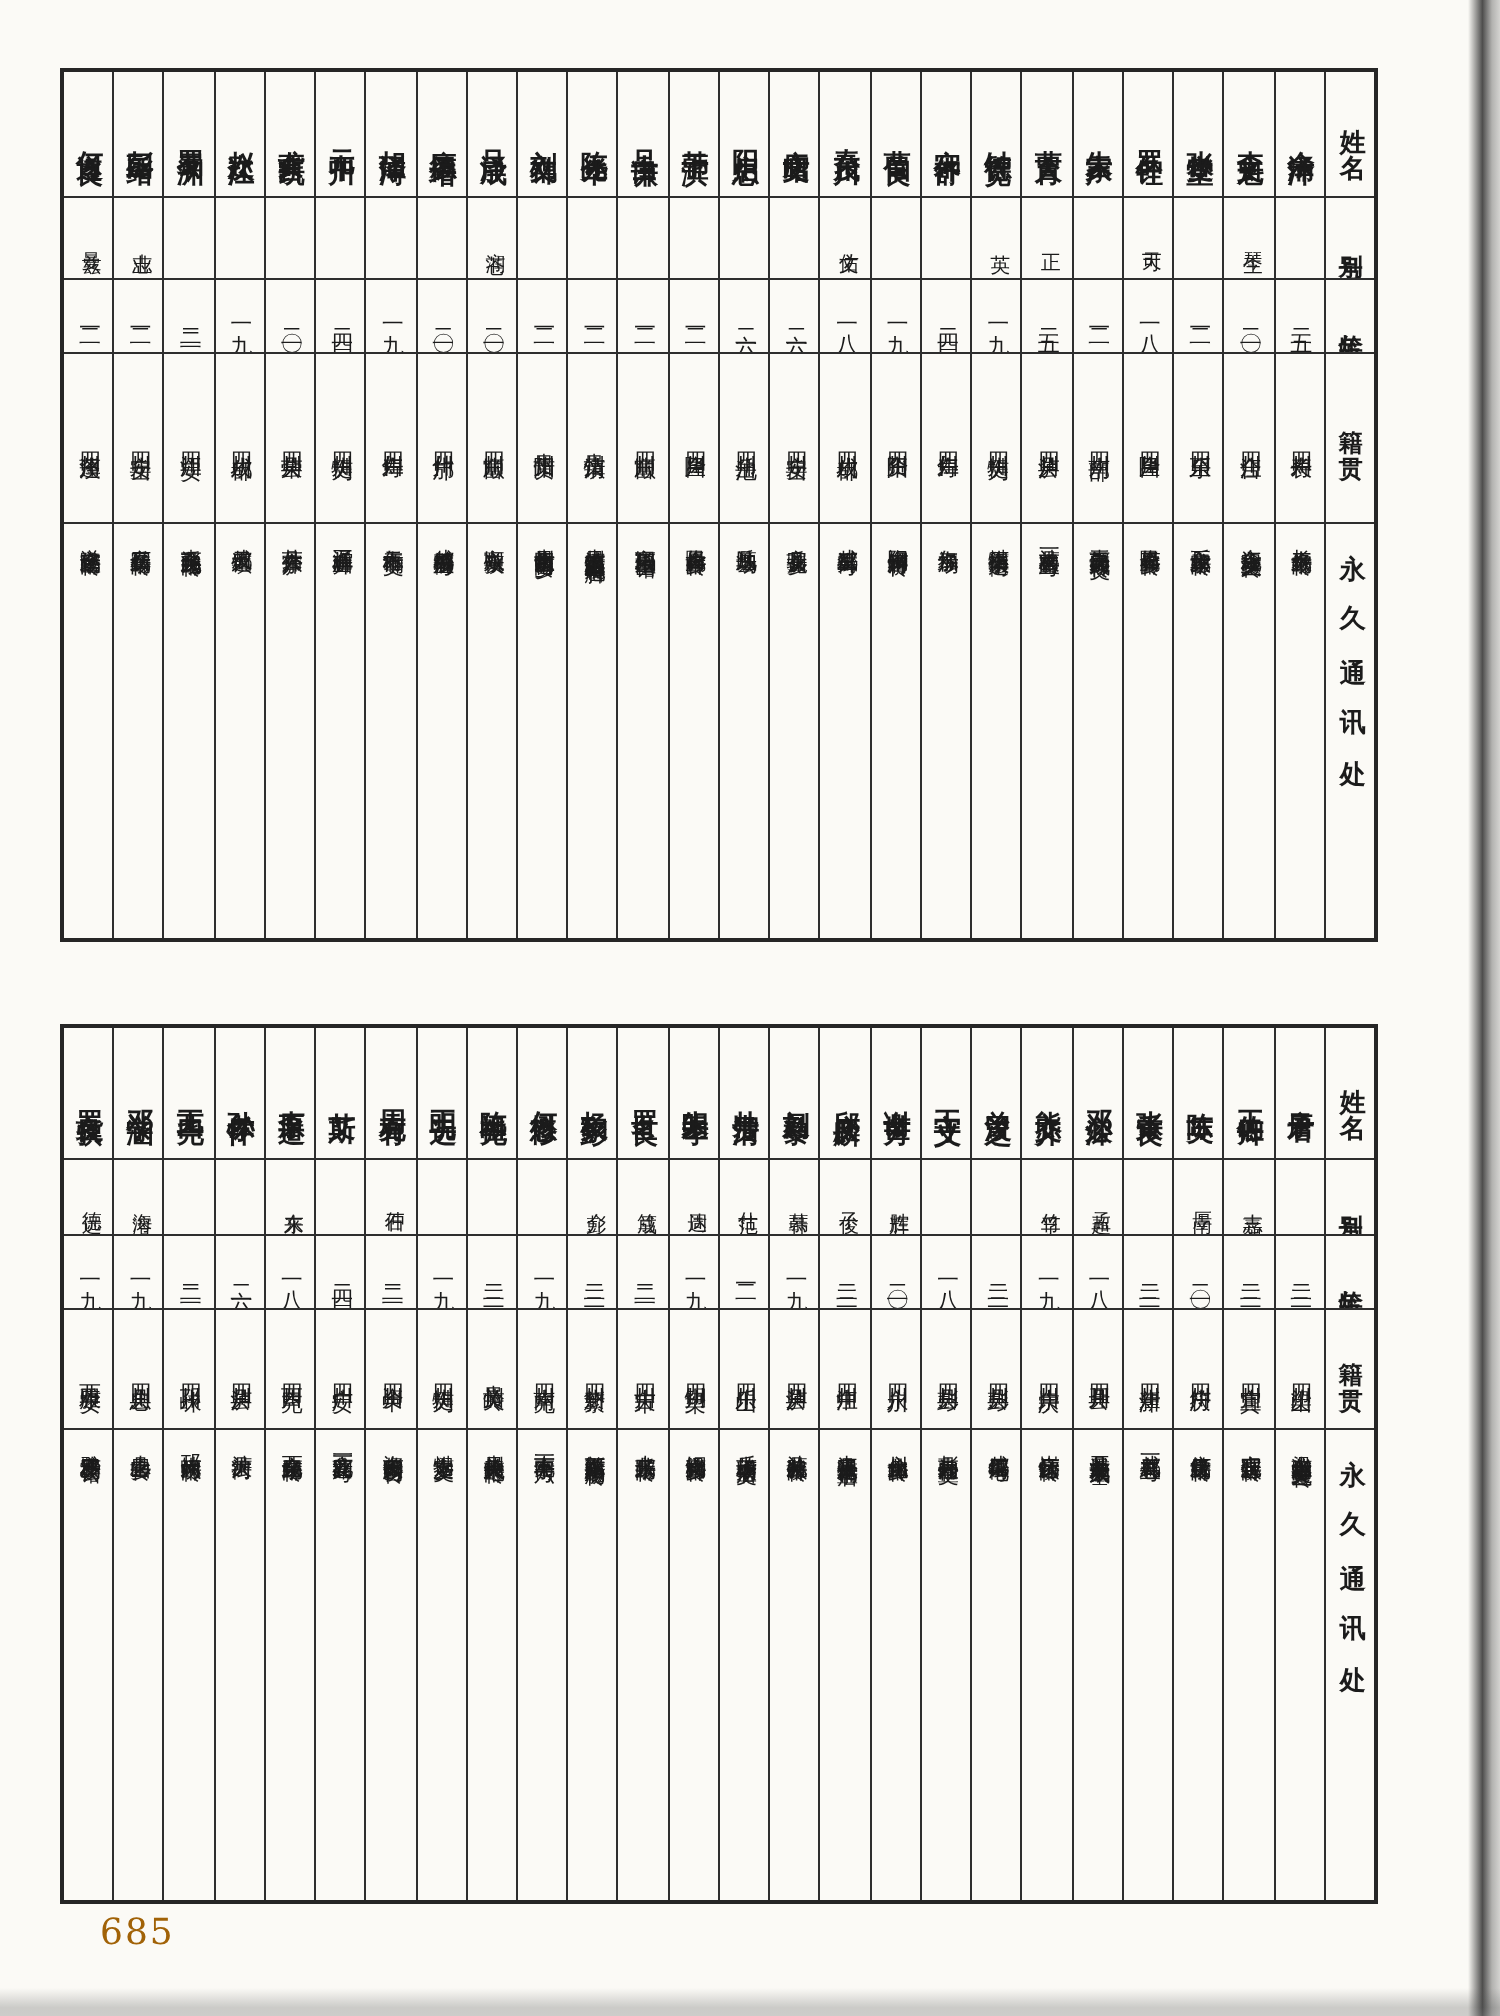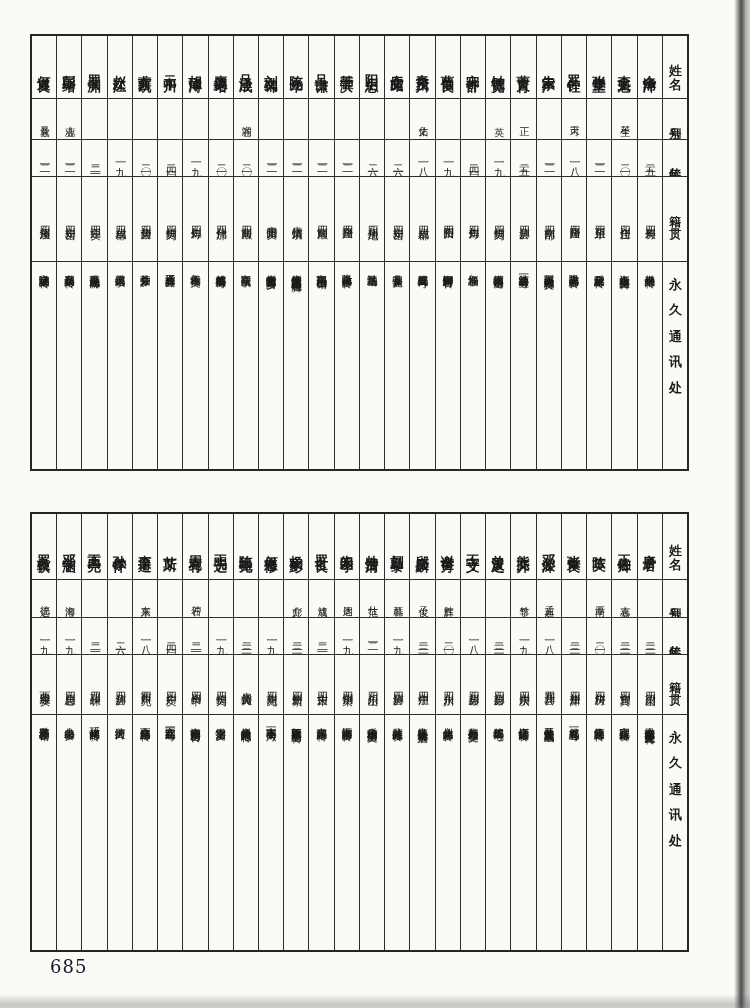--- a/index.html
+++ b/index.html
@@ -36,21 +36,21 @@
   .s-alias{font-size:10px;letter-spacing:1px;}
   .s-age{font-size:11px;letter-spacing:2px;}
   .s-origin{font-size:11px;letter-spacing:1px;}
   .s-addr{font-size:10.5px;letter-spacing:.5px;}
   .hs-name{font-size:13px;font-weight:bold;letter-spacing:13px;}
   .hs-alias{font-size:12px;font-weight:bold;letter-spacing:1px;}
   .hs-age{font-size:12px;font-weight:bold;letter-spacing:1px;}
   .hs-origin{font-size:12px;font-weight:bold;letter-spacing:13px;}
   .hs-addr{font-size:13px;font-weight:bold;letter-spacing:26px;}
   .page-number{
-    position:absolute;left:50px;top:956px;font-size:18px;color:#0f172a;
+    position:absolute;left:50px;top:956px;font-size:18px;color:#a16207;
     font-family:"DejaVu Serif","Liberation Serif",serif;letter-spacing:1px;
   }
 </style>
 </head>
 <body>
 
 <div class="scan">
   <div class="dtable t0" id="table0">
       <div class="col">
         <div class="cell c-name">

